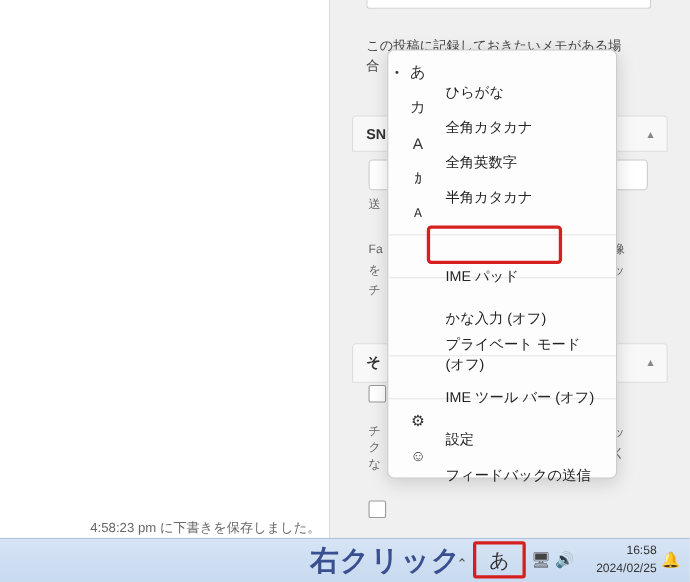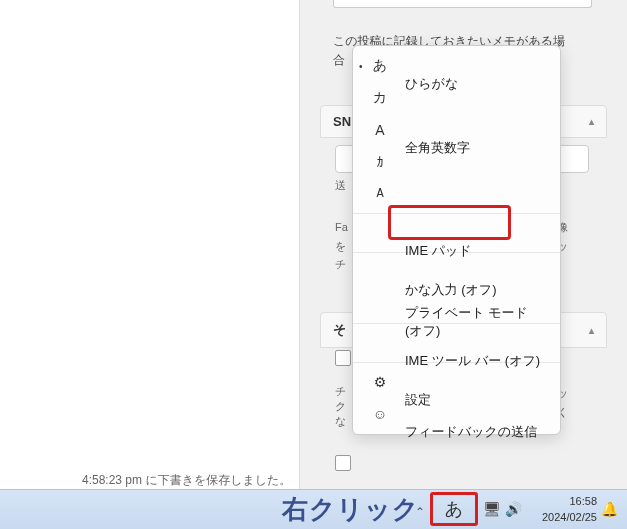--- a/index.html
+++ b/index.html
@@ -99,27 +99,29 @@
 </div>
 
 <div class="ime-menu">
   <div class="ime-item">
     <span class="dot">•</span>
     <span class="glyph">あ</span>
     <span class="label">ひらがな</span>
   </div>
   <div class="ime-item">
     <span class="glyph">カ</span>
+    <span class="label">全角カタカナ</span>
   </div>
   <div class="ime-item">
     <span class="glyph">A</span>
     <span class="label">全角英数字</span>
   </div>
   <div class="ime-item">
     <span class="glyph">ｶ</span>
+    <span class="label">半角カタカナ</span>
   </div>
   <div class="ime-item">
     <span class="glyph" style="font-family: 'Courier New', monospace; font-size:12px;">A</span>
   </div>
   <div class="ime-sep"></div>
   <div class="ime-item">
     <span class="glyph"></span>
     <span class="label">IME パッド</span>
   </div>
   <div class="ime-sep"></div>

